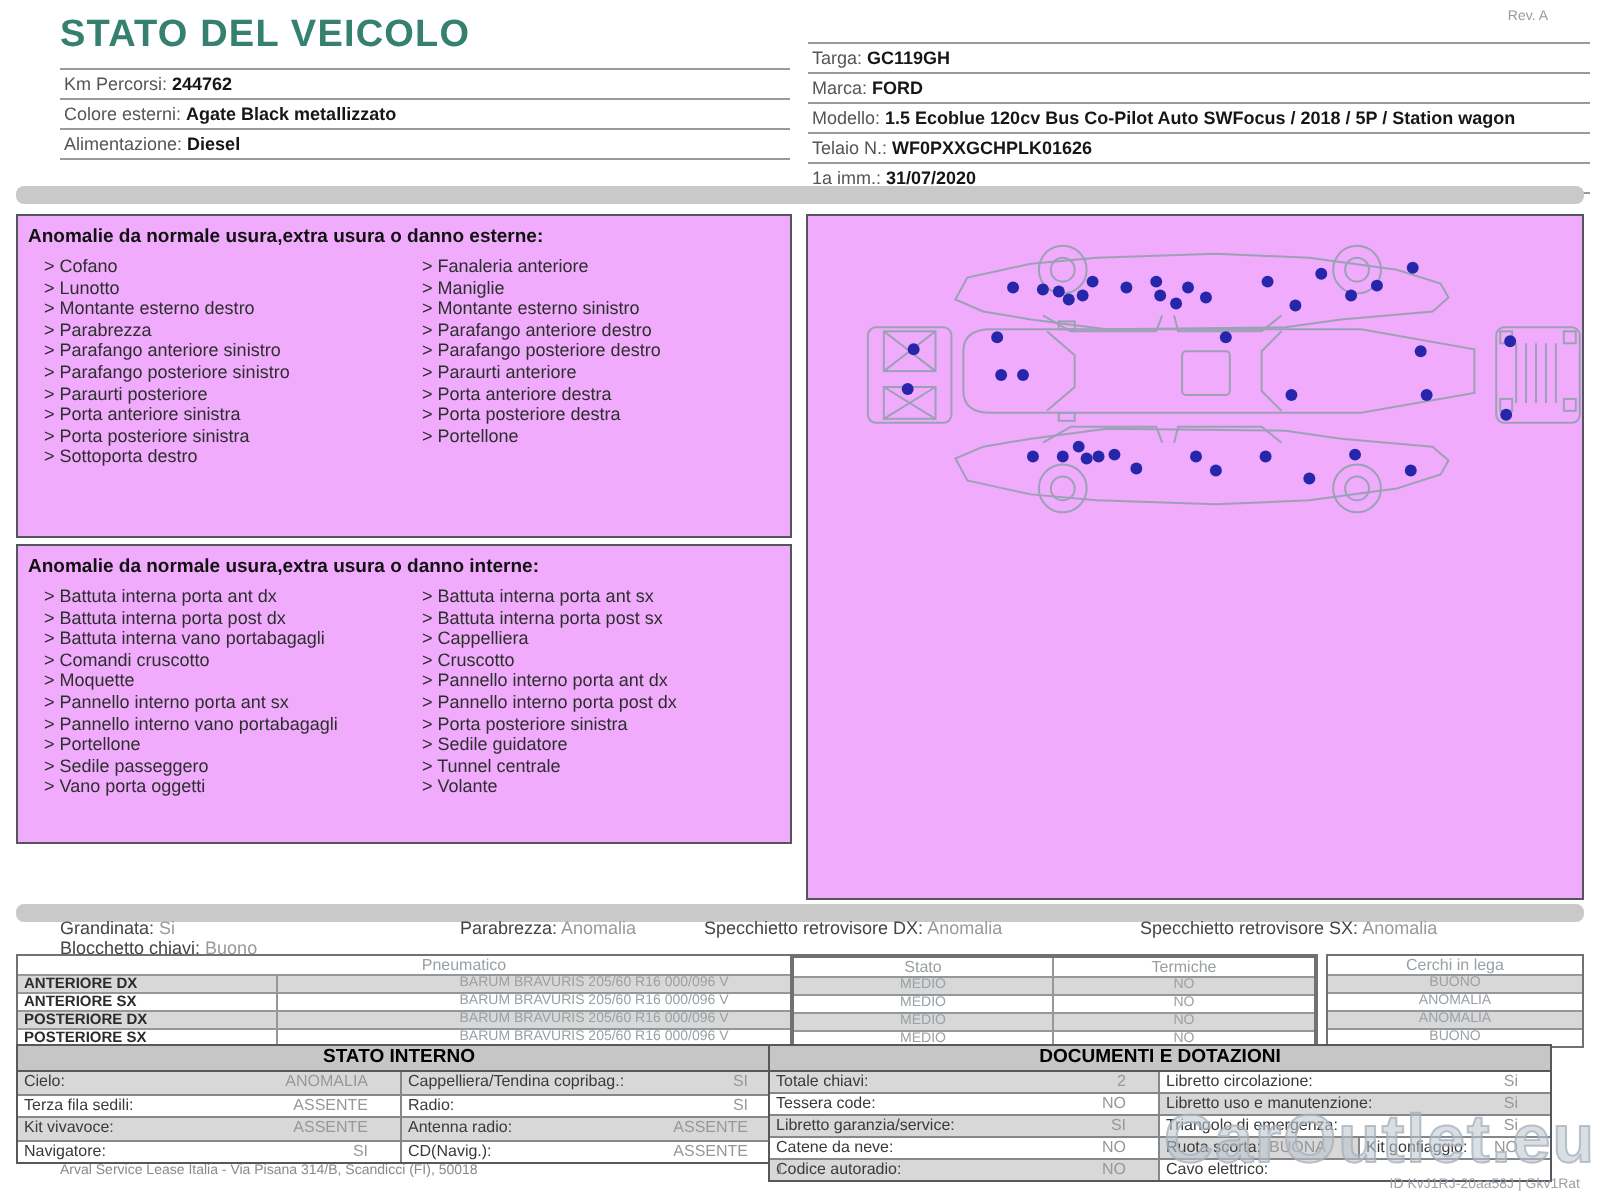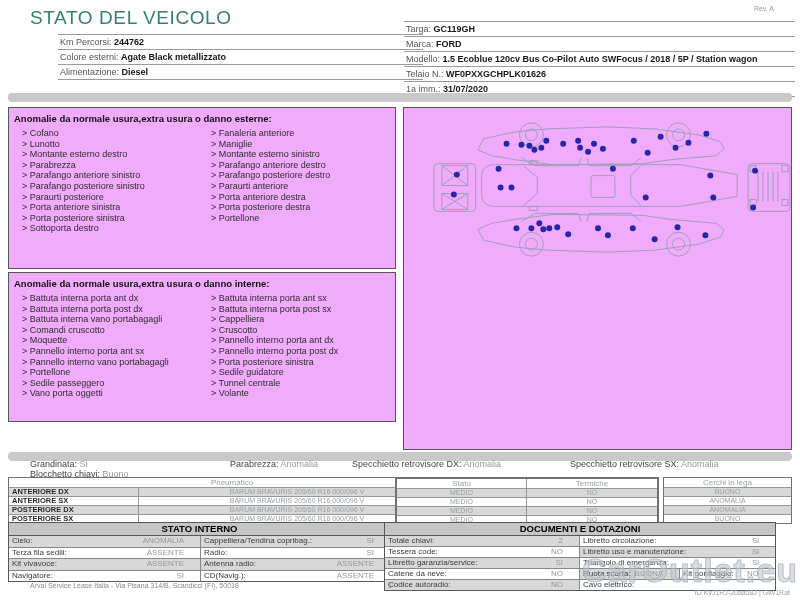--- a/index.html
+++ b/index.html
@@ -1,25 +1,25 @@
 <!DOCTYPE html>
 <html><head>
 <meta charset="utf-8">
 <style>
   html,body{margin:0;padding:0;background:#fff;}
   #page{position:relative;width:800px;height:600px;background:#ffffff;overflow:hidden;
         font-family:"Liberation Sans",sans-serif;color:#333;}
-  .title{position:absolute;left:30px;top:7px;font-size:19px;font-weight:normal;color:#35806f;letter-spacing:.6px;}
+  .title{position:absolute;left:30px;top:7px;font-size:19px;font-weight:bold;color:#35806f;letter-spacing:.6px;}
   .rev{position:absolute;right:26px;top:5px;font-size:7px;color:#9a9a9a;}
   
   .kvgroup{position:absolute;font-size:9px;color:#555;border-top:1px solid #9a9a9a;}
   .kvgroup .kvrow{border-bottom:1px solid #9a9a9a;padding:2px 0 2px 2px;line-height:10px;}
   .kvl{color:#555;}
   .kvv{font-weight:bold;color:#161616;}
-  .kv-left{left:30px;top:34px;width:365px;margin-left:28px;}
+  .kv-left{left:30px;top:34px;width:365px;}
   .kv-right{left:404px;top:21px;width:391px;}
   .greybar{position:absolute;left:8px;width:784px;height:9px;background:#c9c9c9;border-radius:4px;}
   .bar1{top:93px;} .bar2{top:452px;}
   
   .box{position:absolute;border:1px solid #53565a;background:#f0abfc;box-sizing:border-box;}
   .box-ext{left:8px;top:107px;width:388px;height:162px;}
   .box-int{left:8px;top:272px;width:388px;height:150px;}
   .box-diagram{left:403px;top:107px;width:389px;height:343px;}
   .boxtitle{font-size:9.5px;font-weight:bold;color:#111;padding:5px 0 3px 5px;}
   .cols{display:flex;padding:1px 0 0 6px;}

